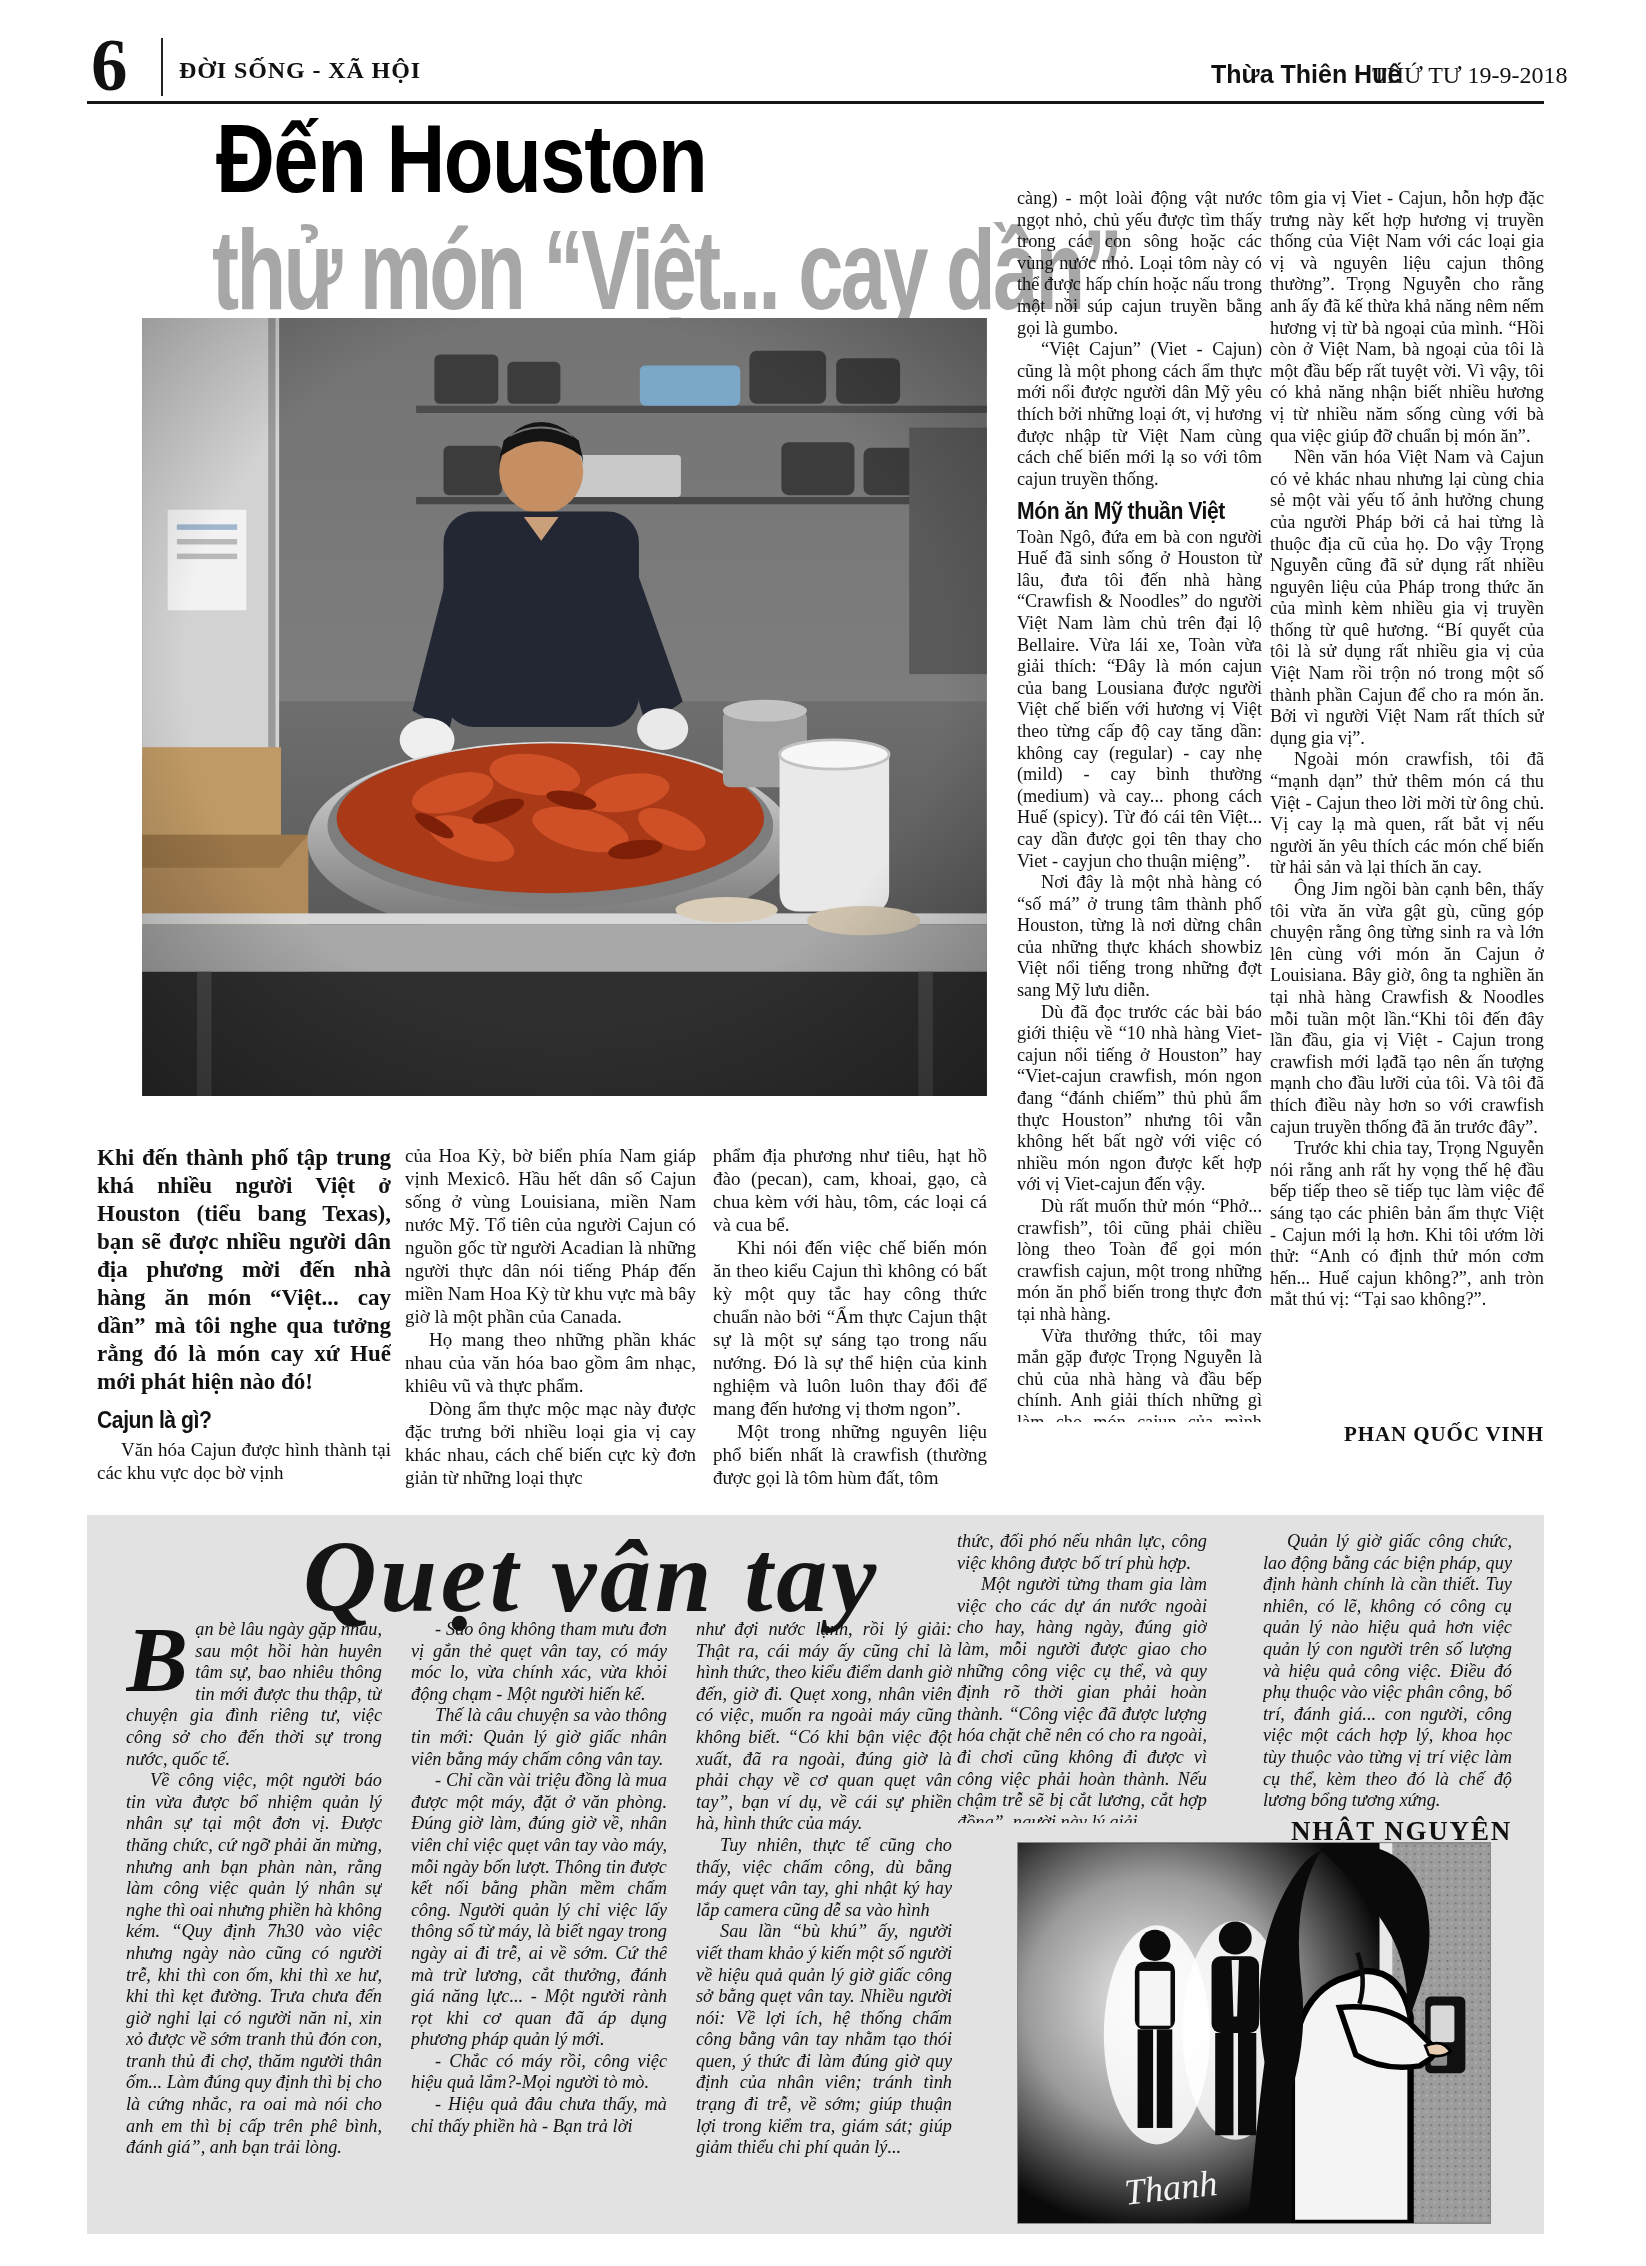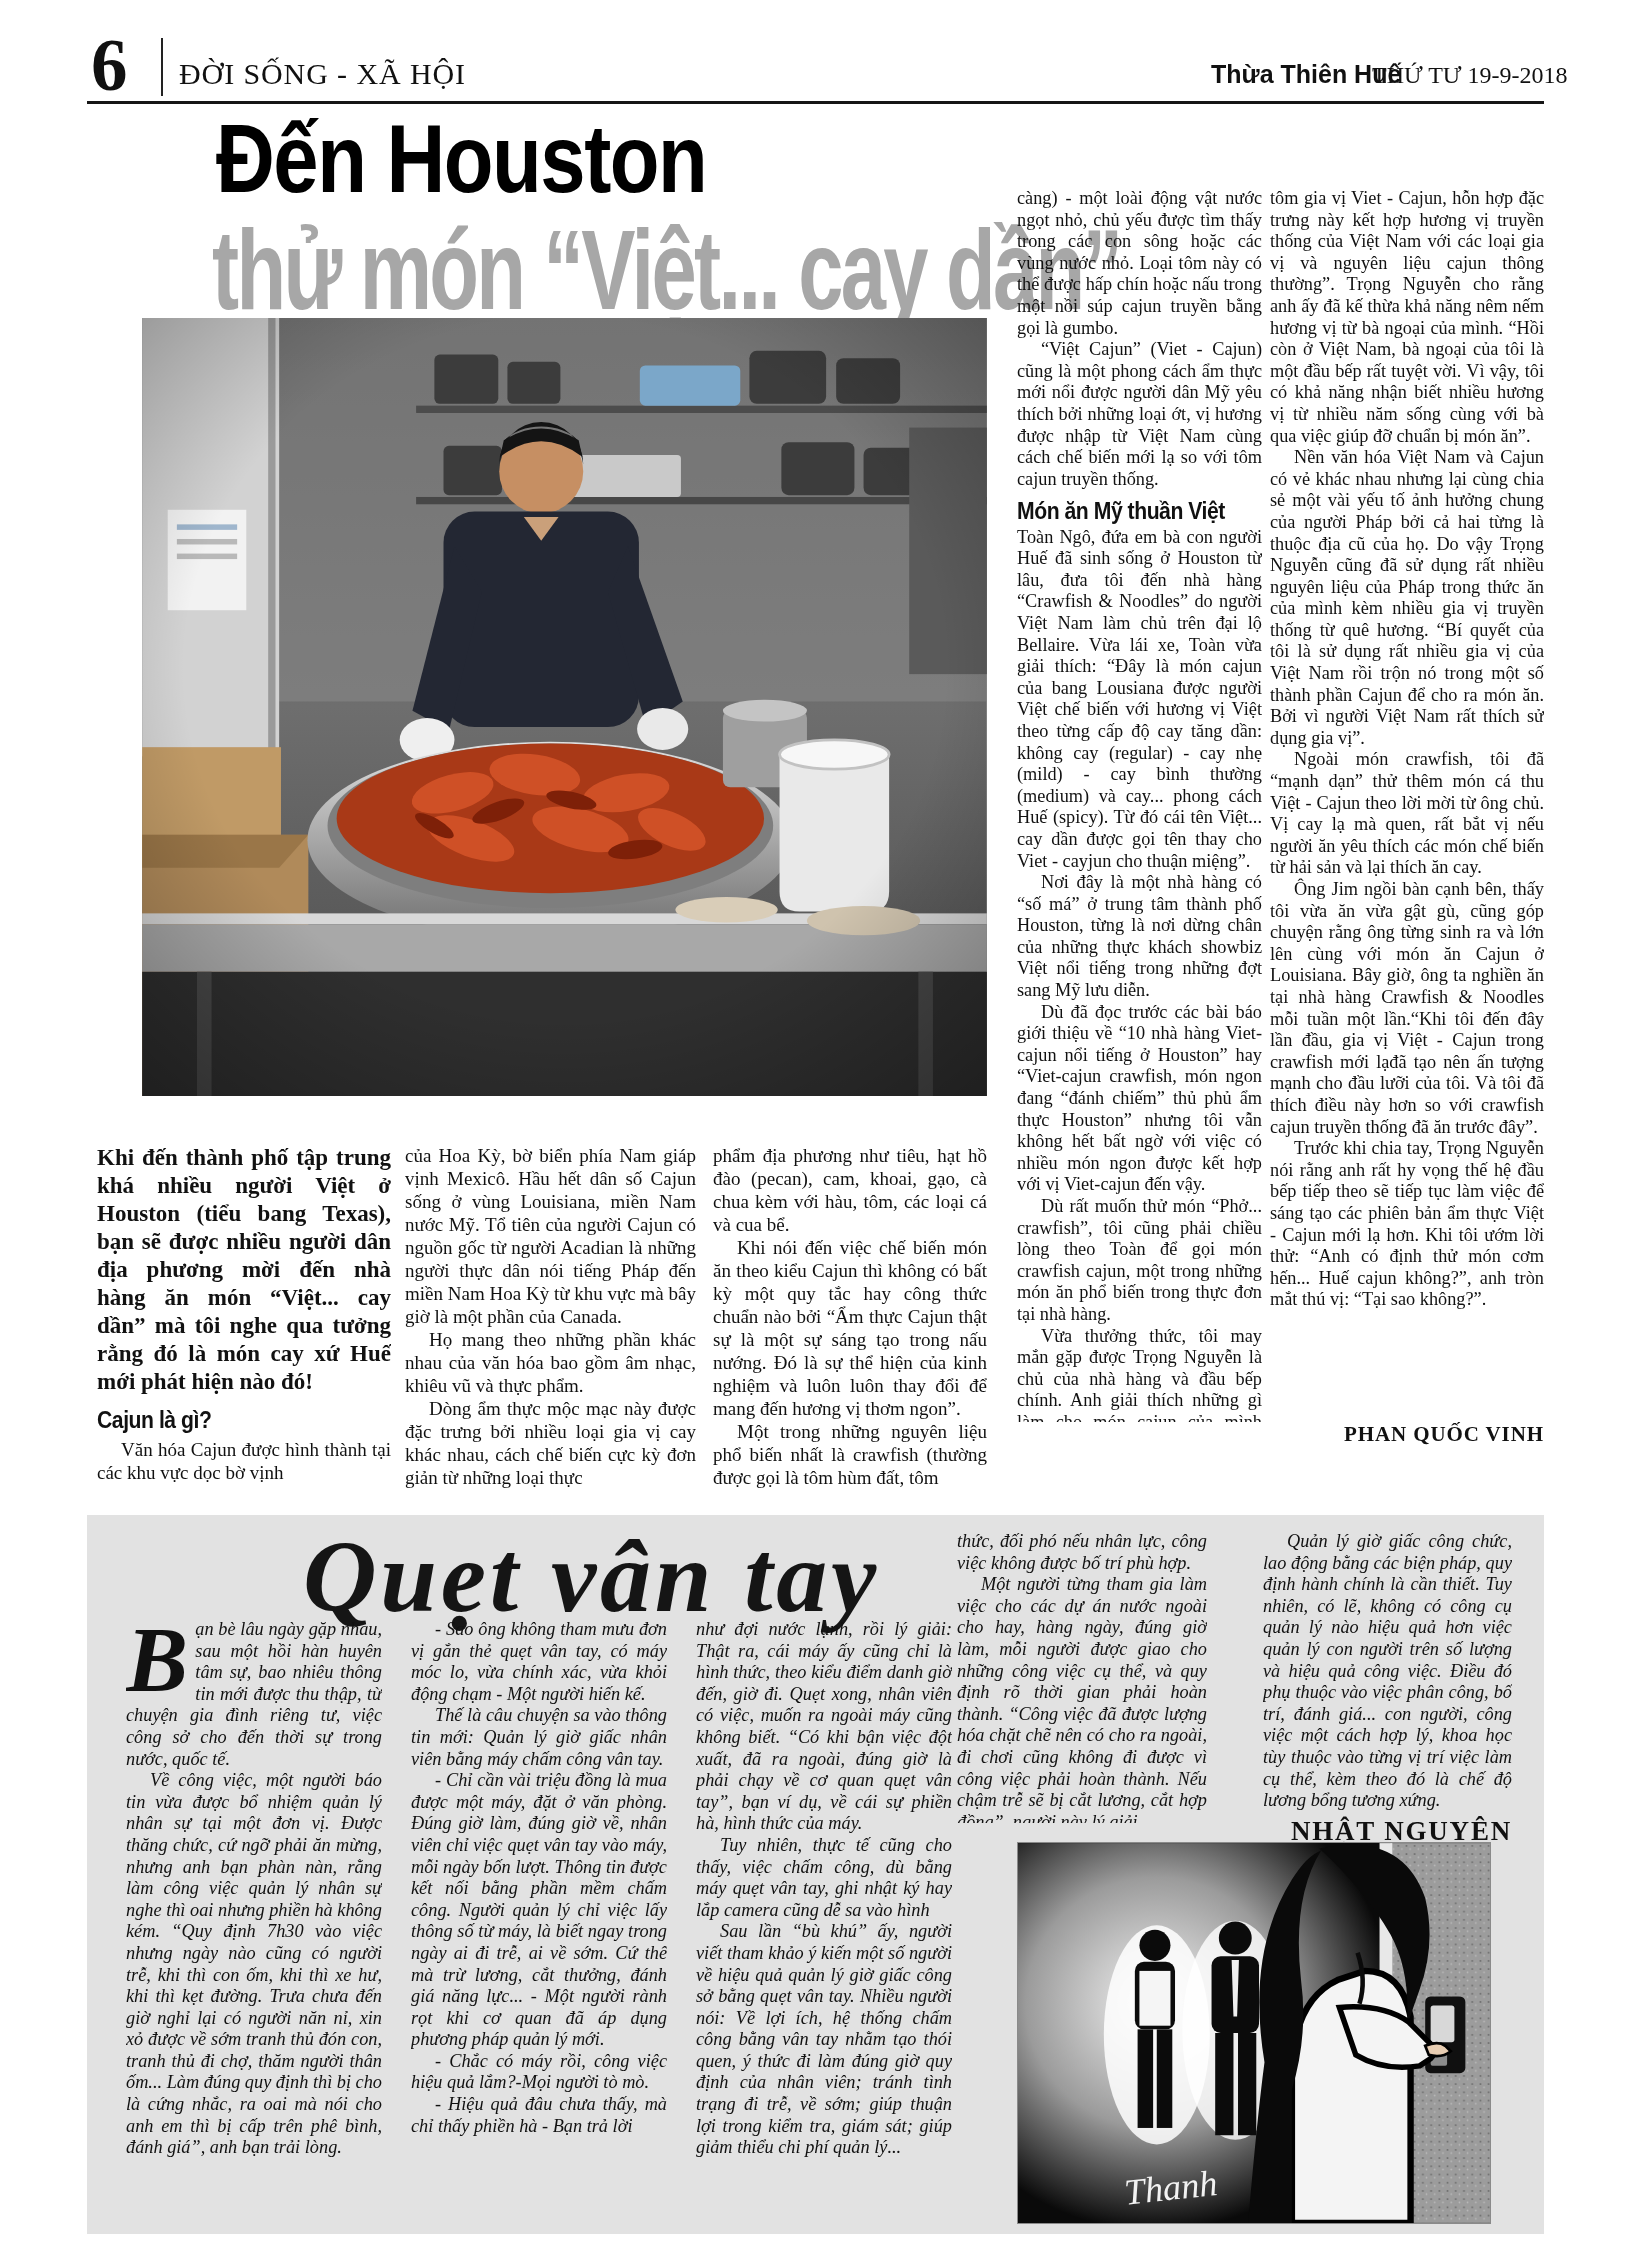--- a/index.html
+++ b/index.html
@@ -6,21 +6,21 @@
   .page {
     position:relative; width:1647px; height:2267px; background:#ffffff;
     font-family:"Liberation Serif","DejaVu Serif",serif; color:#111;
     overflow:hidden; margin:0 auto;
   }
   .abs { position:absolute; }
 
   
   .pagenum { font-size:73px; font-weight:bold; line-height:1; font-family:"Liberation Serif",serif; }
   .hdr-bar { width:1.8px; background:#222; }
-  .section-name { font-size:30px; font-weight:normal; letter-spacing:0.9px; }
+  .section-name { font-size:24px; font-weight:bold; letter-spacing:0.9px; }
   .paper-name { font-size:25px; font-weight:bold; font-family:"Liberation Sans","DejaVu Sans",sans-serif; letter-spacing:0px; }
   .paper-date { font-size:24px; }
   .hdr-rule { height:2.7px; background:#161616; }
 
   
   .headline1 {
     font-family:"Liberation Sans","DejaVu Sans",sans-serif;
     font-weight:bold; font-size:97px; letter-spacing:-1.8px; line-height:1;
     transform:scaleX(.84); transform-origin:left top; white-space:nowrap; color:#000;
   }

